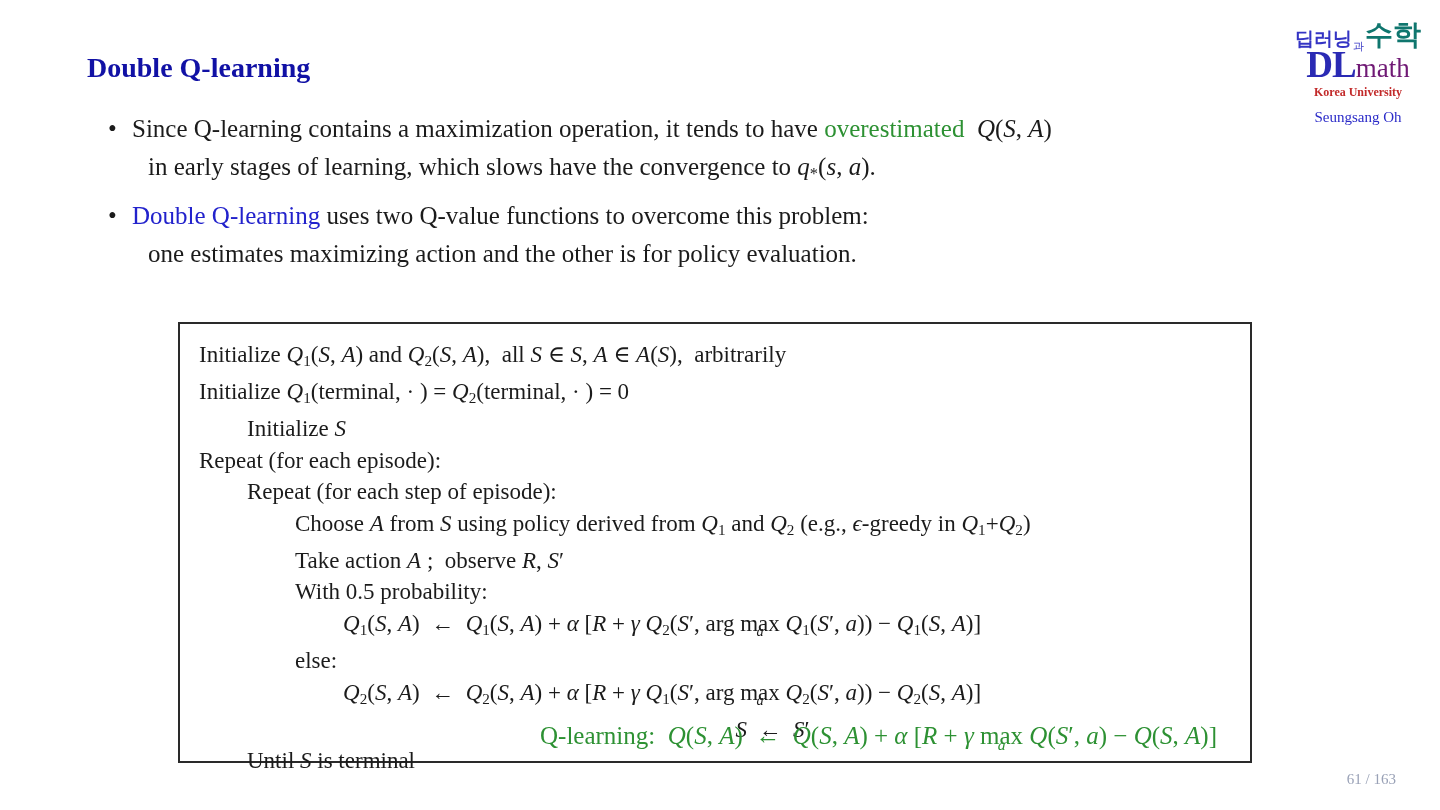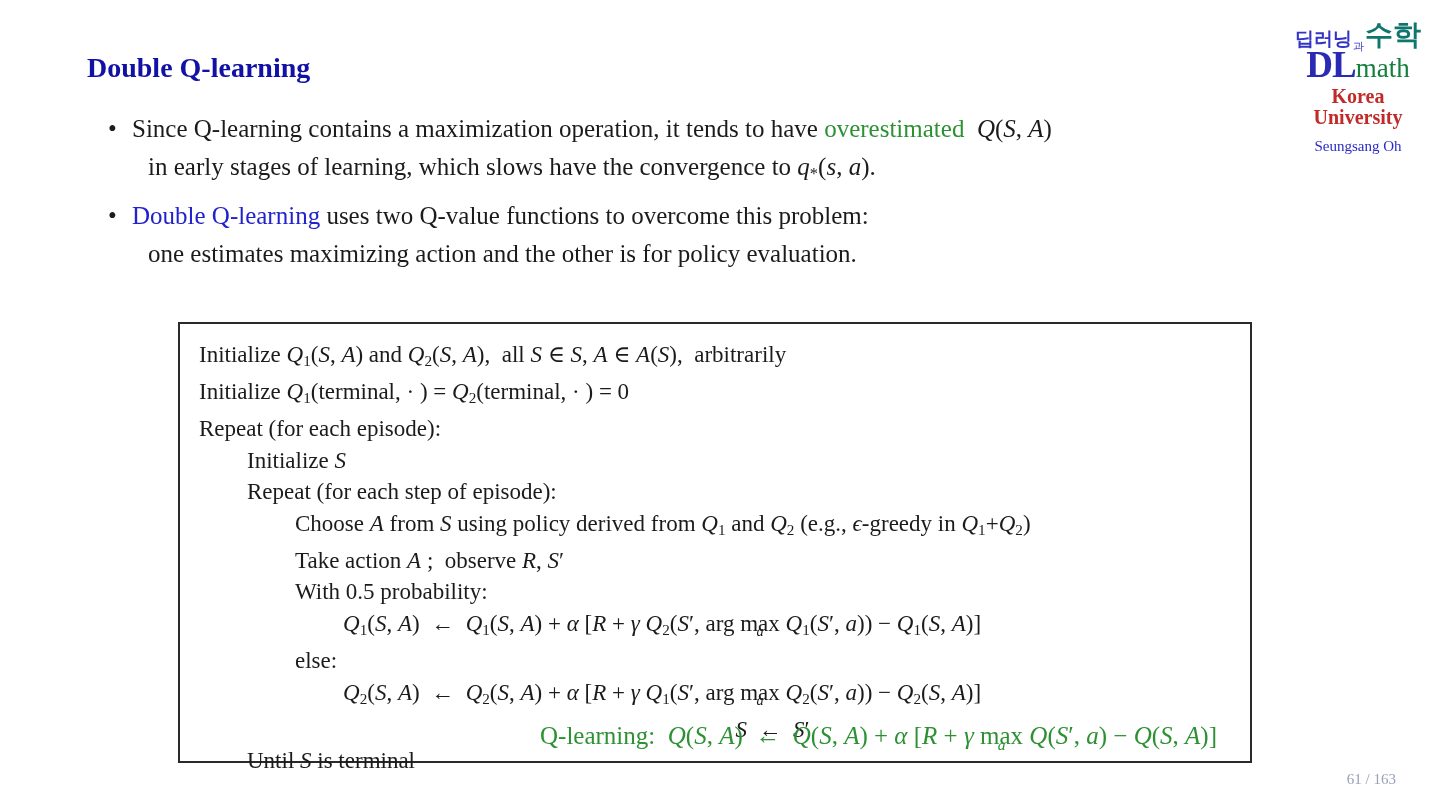--- a/index.html
+++ b/index.html
@@ -10,22 +10,22 @@
   .title { position:absolute; left:87px; top:52px; margin:0; font-size:28px; font-weight:bold; color:#1111a5; }
 
   
   .logo { position:absolute; left:1289px; top:20px; width:138px; text-align:center; line-height:1.05; }
   .logo-row1 { display:flex; align-items:flex-end; justify-content:center; }
   .k1 { font-size:19px; color:#3434c4; font-weight:bold; }
   .k2 { font-size:11px; color:#3434c4; position:relative; top:3px; margin:0 1px; }
   .k3 { font-size:28px; color:#0f766e; font-weight:bold; }
   .logo-row2 { margin-top:-3px; white-space:nowrap; }
   .dl { font-size:37px; color:#2a2ab4; font-weight:bold; letter-spacing:-1px; }
-  .lmath { font-size:27px; color:#15803d; }
-  .univ { font-size:20px; color:#c22a2a; font-weight:bold; margin-top:1px; }
+  .lmath { font-size:27px; color:#701a75; }
+  .univ { font-size:12px; color:#c22a2a; font-weight:bold; margin-top:1px; }
   .author { font-size:15px; color:#2a2ac8; margin-top:11px; }
 
   
   .bullet { position:absolute; display:flex; align-items:flex-start; }
   .b1 { left:108px; top:110px; }
   .b2 { left:108px; top:197px; }
   .dot { width:24px; font-size:25px; line-height:38px; }
   .bline { font-size:25px; line-height:38px; white-space:nowrap; }
   .bline.ind { padding-left:16px; }
 
@@ -86,22 +86,22 @@
     <span class="dot">•</span>
     <div>
       <div class="bline"><span class="seg-blue">Double Q-learning</span><span class="seg-rm"> uses two Q-value functions to overcome this problem:</span></div>
       <div class="bline ind"><span class="seg-rm">one estimates maximizing action and the other is for policy evaluation.</span></div>
     </div>
   </div>
 
   <div class="algo-box">
     <div class="aline" style="padding-left: 0px;"><span class="seg-rm">Initialize </span><span class="seg-it">Q</span><span class="seg-sub">1</span><span class="seg-rm">(</span><span class="seg-it">S</span><span class="seg-rm">, </span><span class="seg-it">A</span><span class="seg-rm">) and </span><span class="seg-it">Q</span><span class="seg-sub">2</span><span class="seg-rm">(</span><span class="seg-it">S</span><span class="seg-rm">, </span><span class="seg-it">A</span><span class="seg-rm">), &nbsp;all </span><span class="seg-it">S</span><span class="seg-rm"> ∈ </span><span class="seg-cal">S</span><span class="seg-rm">, </span><span class="seg-it">A</span><span class="seg-rm"> ∈ </span><span class="seg-cal">A</span><span class="seg-rm">(</span><span class="seg-it">S</span><span class="seg-rm">), &nbsp;arbitrarily</span></div>
     <div class="aline" style="padding-left: 0px;"><span class="seg-rm">Initialize </span><span class="seg-it">Q</span><span class="seg-sub">1</span><span class="seg-rm">(terminal, · ) = </span><span class="seg-it">Q</span><span class="seg-sub">2</span><span class="seg-rm">(terminal, · ) = 0</span></div>
+    <div class="aline" style="padding-left: 48px;"><span class="seg-rm">Initialize </span><span class="seg-it">S</span></div>
     <div class="aline" style="padding-left: 0px;"><span class="seg-rm">Repeat (for each episode):</span></div>
-    <div class="aline" style="padding-left: 48px;"><span class="seg-rm">Initialize </span><span class="seg-it">S</span></div>
     <div class="aline" style="padding-left: 48px;"><span class="seg-rm">Repeat (for each step of episode):</span></div>
     <div class="aline" style="padding-left: 96px;"><span class="seg-rm">Choose </span><span class="seg-it">A</span><span class="seg-rm"> from </span><span class="seg-it">S</span><span class="seg-rm"> using policy derived from </span><span class="seg-it">Q</span><span class="seg-sub">1</span><span class="seg-rm"> and </span><span class="seg-it">Q</span><span class="seg-sub">2</span><span class="seg-rm"> (e.g., </span><span class="seg-it">ϵ</span><span class="seg-rm">-greedy in </span><span class="seg-it">Q</span><span class="seg-sub">1</span><span class="seg-rm">+</span><span class="seg-it">Q</span><span class="seg-sub">2</span><span class="seg-rm">)</span></div>
     <div class="aline" style="padding-left: 96px;"><span class="seg-rm">Take action </span><span class="seg-it">A</span><span class="seg-rm"> ; &nbsp;observe </span><span class="seg-it">R</span><span class="seg-rm">, </span><span class="seg-it">S</span><span class="seg-rm">′</span></div>
     <div class="aline" style="padding-left: 96px;"><span class="seg-rm">With 0.5 probability:</span></div>
     <div class="aline" style="padding-left: 144px;"><span class="seg-it">Q</span><span class="seg-sub">1</span><span class="seg-rm">(</span><span class="seg-it">S</span><span class="seg-rm">, </span><span class="seg-it">A</span><span class="seg-rm">) &nbsp;←&nbsp; </span><span class="seg-it">Q</span><span class="seg-sub">1</span><span class="seg-rm">(</span><span class="seg-it">S</span><span class="seg-rm">, </span><span class="seg-it">A</span><span class="seg-rm">) + </span><span class="seg-it">α</span><span class="seg-rm"> [</span><span class="seg-it">R</span><span class="seg-rm"> + </span><span class="seg-it">γ</span><span class="seg-rm"> </span><span class="seg-it">Q</span><span class="seg-sub">2</span><span class="seg-rm">(</span><span class="seg-it">S</span><span class="seg-rm">′, arg </span><span class="munder"><span>max</span><span class="mu">a</span></span><span class="seg-rm"> </span><span class="seg-it">Q</span><span class="seg-sub">1</span><span class="seg-rm">(</span><span class="seg-it">S</span><span class="seg-rm">′, </span><span class="seg-it">a</span><span class="seg-rm">)) − </span><span class="seg-it">Q</span><span class="seg-sub">1</span><span class="seg-rm">(</span><span class="seg-it">S</span><span class="seg-rm">, </span><span class="seg-it">A</span><span class="seg-rm">)]</span></div>
     <div class="aline" style="padding-left: 96px;"><span class="seg-rm">else:</span></div>
     <div class="aline" style="padding-left: 144px;"><span class="seg-it">Q</span><span class="seg-sub">2</span><span class="seg-rm">(</span><span class="seg-it">S</span><span class="seg-rm">, </span><span class="seg-it">A</span><span class="seg-rm">) &nbsp;←&nbsp; </span><span class="seg-it">Q</span><span class="seg-sub">2</span><span class="seg-rm">(</span><span class="seg-it">S</span><span class="seg-rm">, </span><span class="seg-it">A</span><span class="seg-rm">) + </span><span class="seg-it">α</span><span class="seg-rm"> [</span><span class="seg-it">R</span><span class="seg-rm"> + </span><span class="seg-it">γ</span><span class="seg-rm"> </span><span class="seg-it">Q</span><span class="seg-sub">1</span><span class="seg-rm">(</span><span class="seg-it">S</span><span class="seg-rm">′, arg </span><span class="munder"><span>max</span><span class="mu">a</span></span><span class="seg-rm"> </span><span class="seg-it">Q</span><span class="seg-sub">2</span><span class="seg-rm">(</span><span class="seg-it">S</span><span class="seg-rm">′, </span><span class="seg-it">a</span><span class="seg-rm">)) − </span><span class="seg-it">Q</span><span class="seg-sub">2</span><span class="seg-rm">(</span><span class="seg-it">S</span><span class="seg-rm">, </span><span class="seg-it">A</span><span class="seg-rm">)]</span></div>
     <div class="aline" style="padding-left: 96px; text-align: center;"><span class="seg-it">S</span><span class="seg-rm"> &nbsp;←&nbsp; </span><span class="seg-it">S</span><span class="seg-rm">′</span></div>
     <div class="aline" style="padding-left: 48px;"><span class="seg-rm">Until </span><span class="seg-it">S</span><span class="seg-rm"> is terminal</span></div>
 

